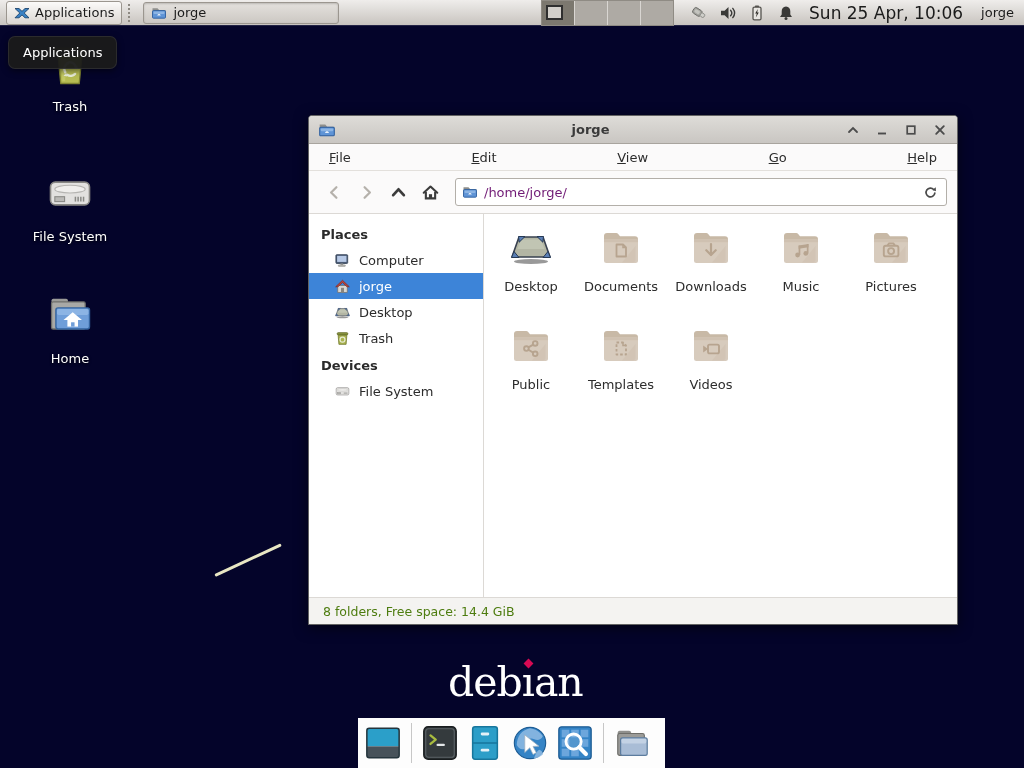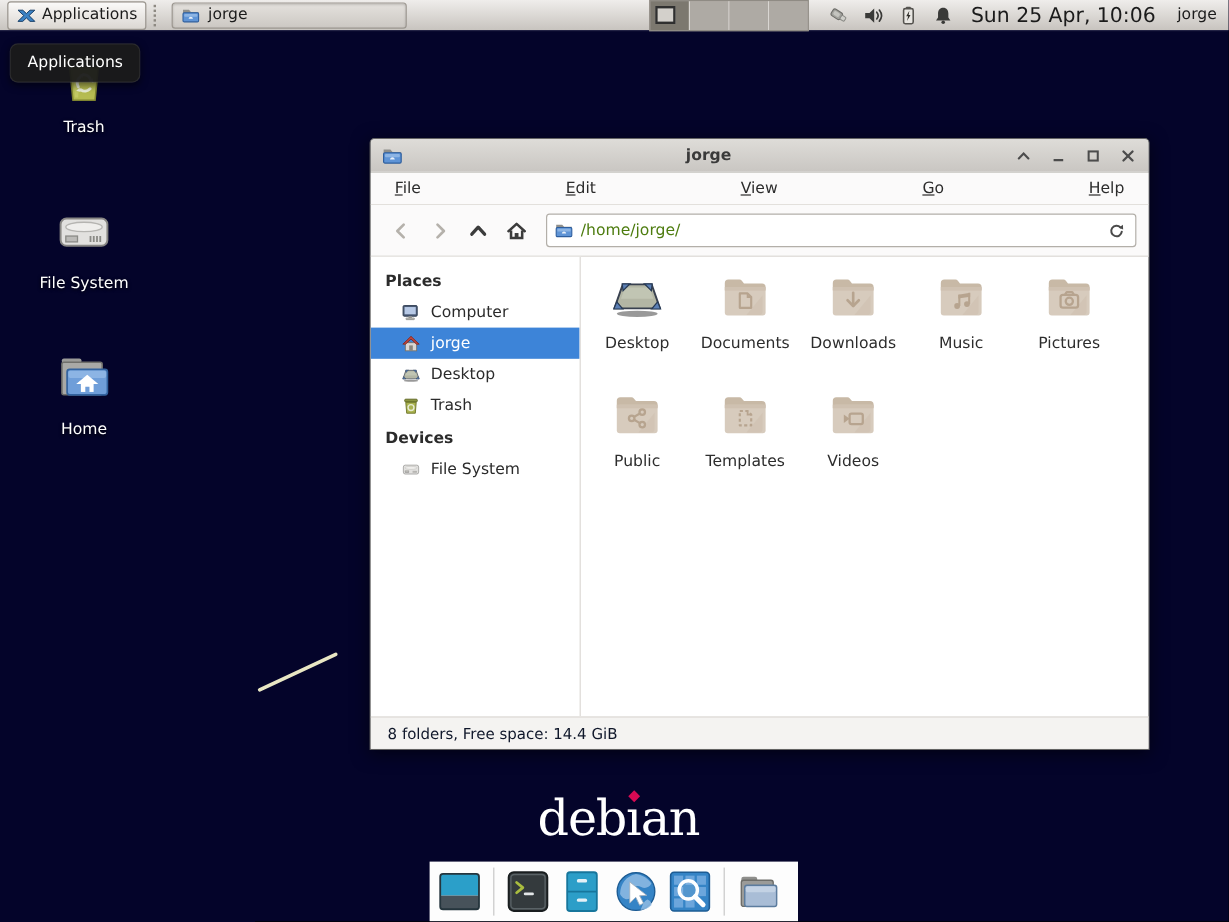--- a/index.html
+++ b/index.html
@@ -58,39 +58,39 @@
     display:flex;align-items:center;padding:0 10px;justify-content:space-between;}
   .mitem{font-size:13px;color:#2c2c2c;padding:4px 10px;cursor:default;}
   .mn{text-decoration:underline;}
 
   .toolbar{height:42px;flex:none;background:#fbfafa;border-bottom:1px solid #dcd9d5;
     display:flex;align-items:center;padding:0 10px;gap:2px;}
   .tbtn{width:30px;height:28px;display:flex;align-items:center;justify-content:center;
     border-radius:3px;cursor:default;}
   .pathbar{flex:1;height:28px;margin-left:8px;border:1px solid #b3afa9;border-radius:3px;
     background:#fff;display:flex;align-items:center;padding:0 6px;gap:6px;box-sizing:border-box;}
-  .pathinput{flex:1;border:none;outline:none;font-size:13px;color:#4d7c0f;
+  .pathinput{flex:1;border:none;outline:none;font-size:13px;color:#701a75;
     font-family:"DejaVu Sans","Liberation Sans",sans-serif;background:transparent;padding:0;}
   .reload{width:20px;height:20px;display:flex;align-items:center;justify-content:center;cursor:default;}
 
   .wbody{flex:1;display:flex;min-height:0;}
   .sidebar{width:175px;flex:none;background:#fff;border-right:1px solid #dcd9d5;
     padding-top:6px;box-sizing:border-box;overflow:hidden;}
   .shead{font-size:13px;font-weight:bold;color:#2b2b2b;padding:7px 12px 5px;}
   .srow{height:26px;display:flex;align-items:center;gap:8px;padding-left:25px;
     font-size:13px;color:#2b2b2b;cursor:default;}
   .srow.sel{background:#3d84d8;color:#fff;}
 
   .fileview{flex:1;padding:10px 2px;display:flex;flex-wrap:wrap;align-content:flex-start;overflow:hidden;}
   .fitem{width:90px;height:94px;margin:0 0 4px 0;display:flex;flex-direction:column;
     align-items:center;cursor:default;}
   .fitem .flbl{margin-top:7px;font-size:13px;color:#2d2d2d;text-align:center;}
 
   .statusbar{height:26px;flex:none;background:#f4f3f1;border-top:1px solid #dcd9d5;
-    display:flex;align-items:center;padding-left:14px;font-size:12.5px;color:#0f172a;}
+    display:flex;align-items:center;padding-left:14px;font-size:12.5px;color:#4d7c0f;}
 
   
   #logo{position:absolute;left:448px;top:658px;color:#fff;
     font-family:"DejaVu Serif","Liberation Serif",serif;font-size:41px;letter-spacing:-1px;}
   #logo .di{position:relative;}
   #logo .dd{position:absolute;left:3px;top:2px;width:7px;height:7px;
     background:#d70a53;transform:rotate(45deg);}
 
   
   #dock{position:absolute;left:358px;top:718px;width:307px;height:50px;background:#fdfdfd;

